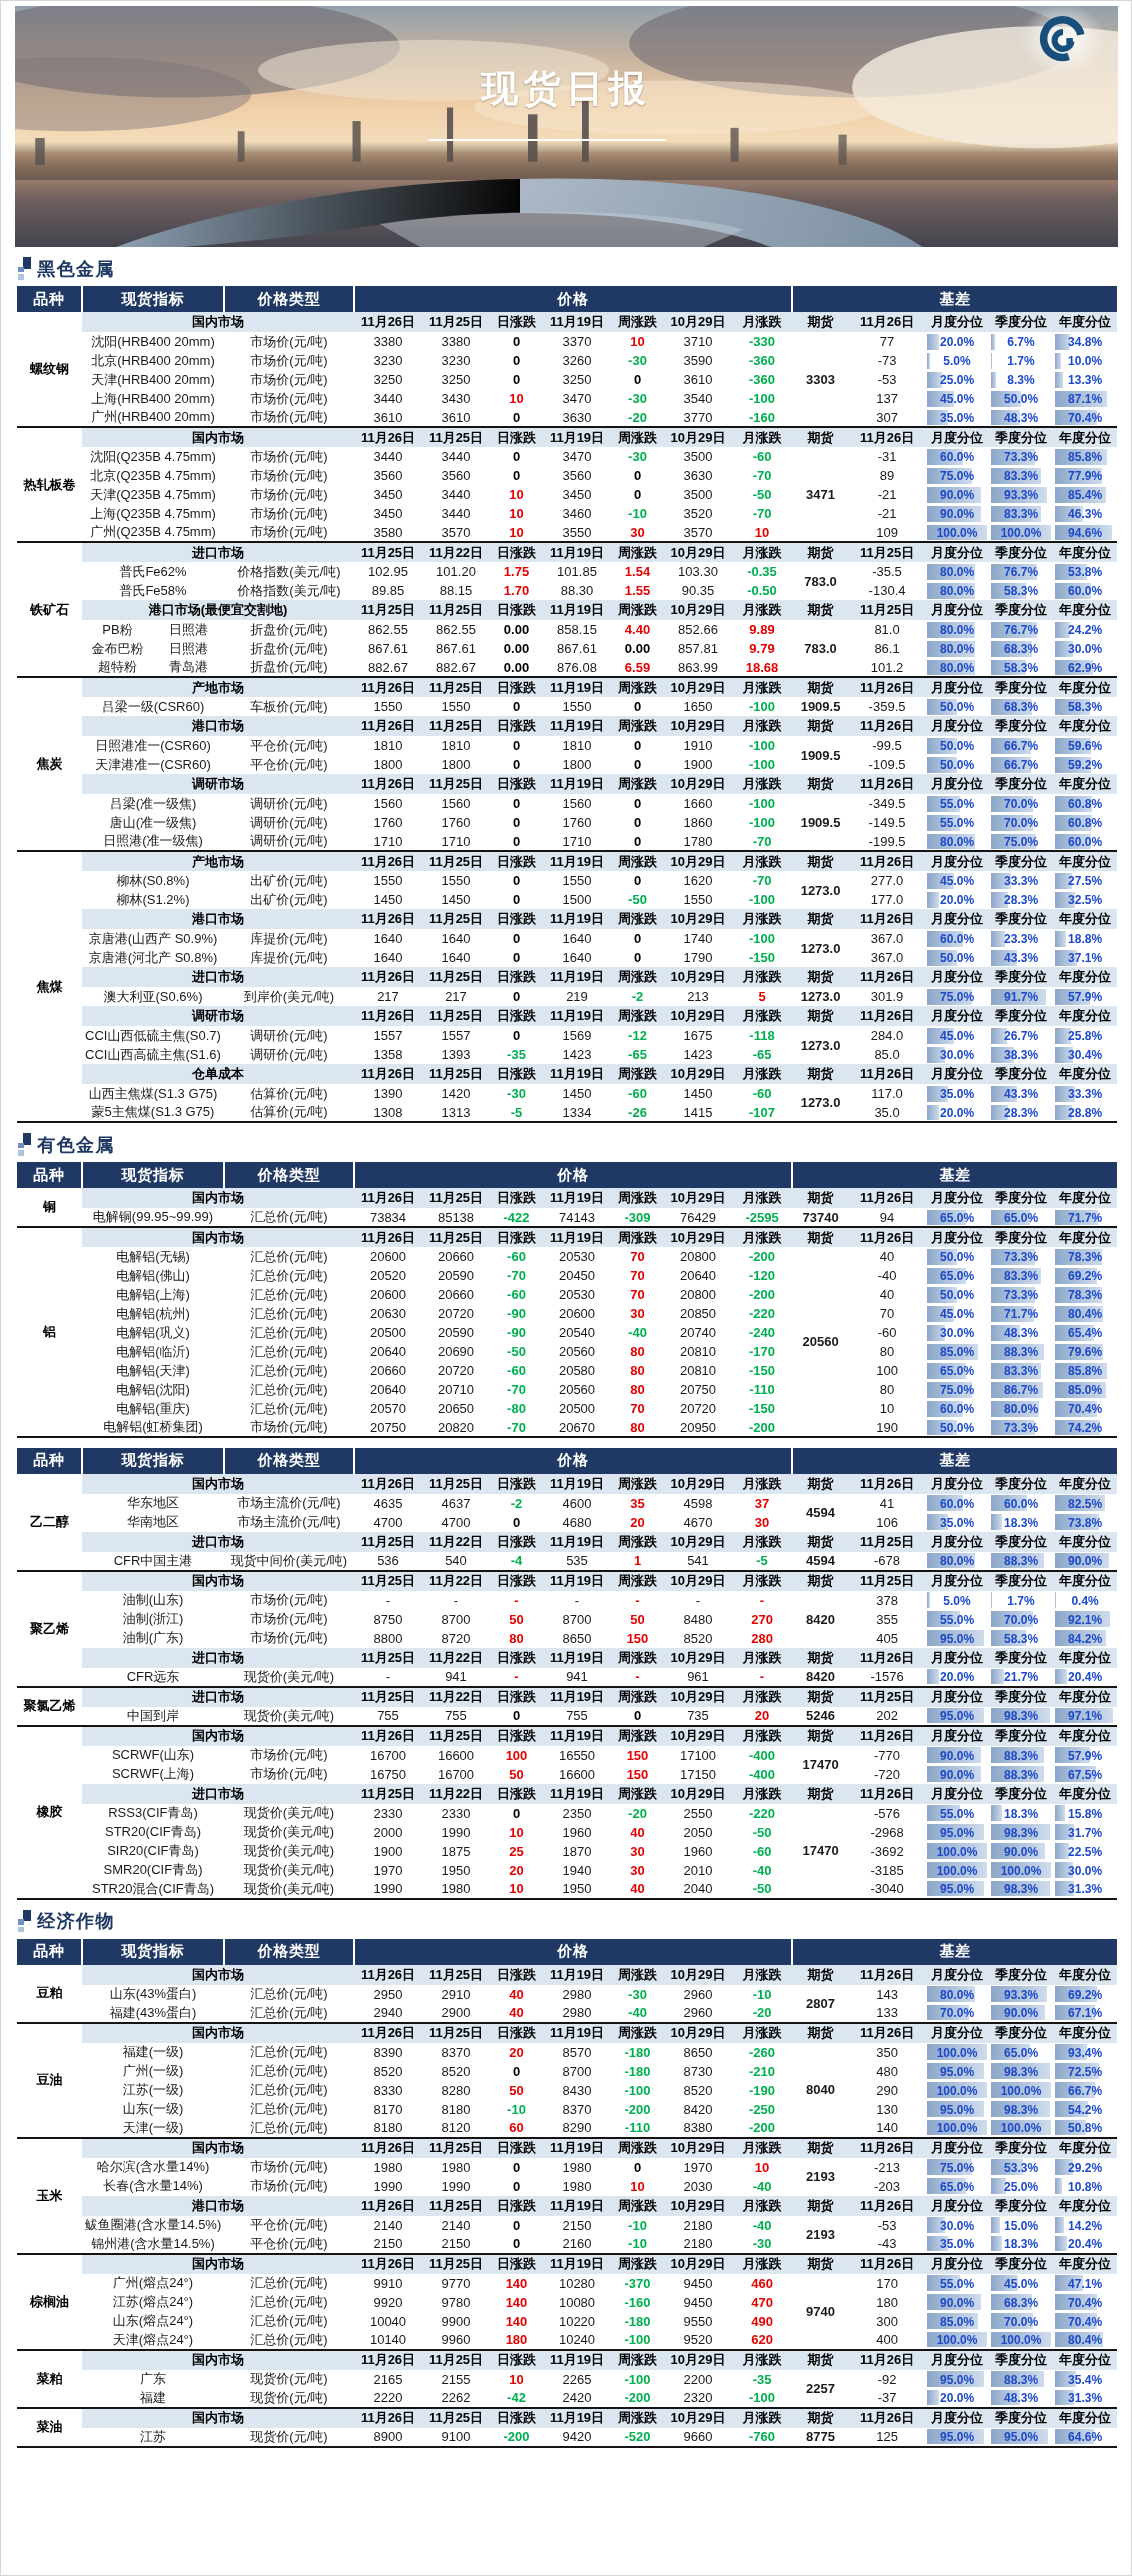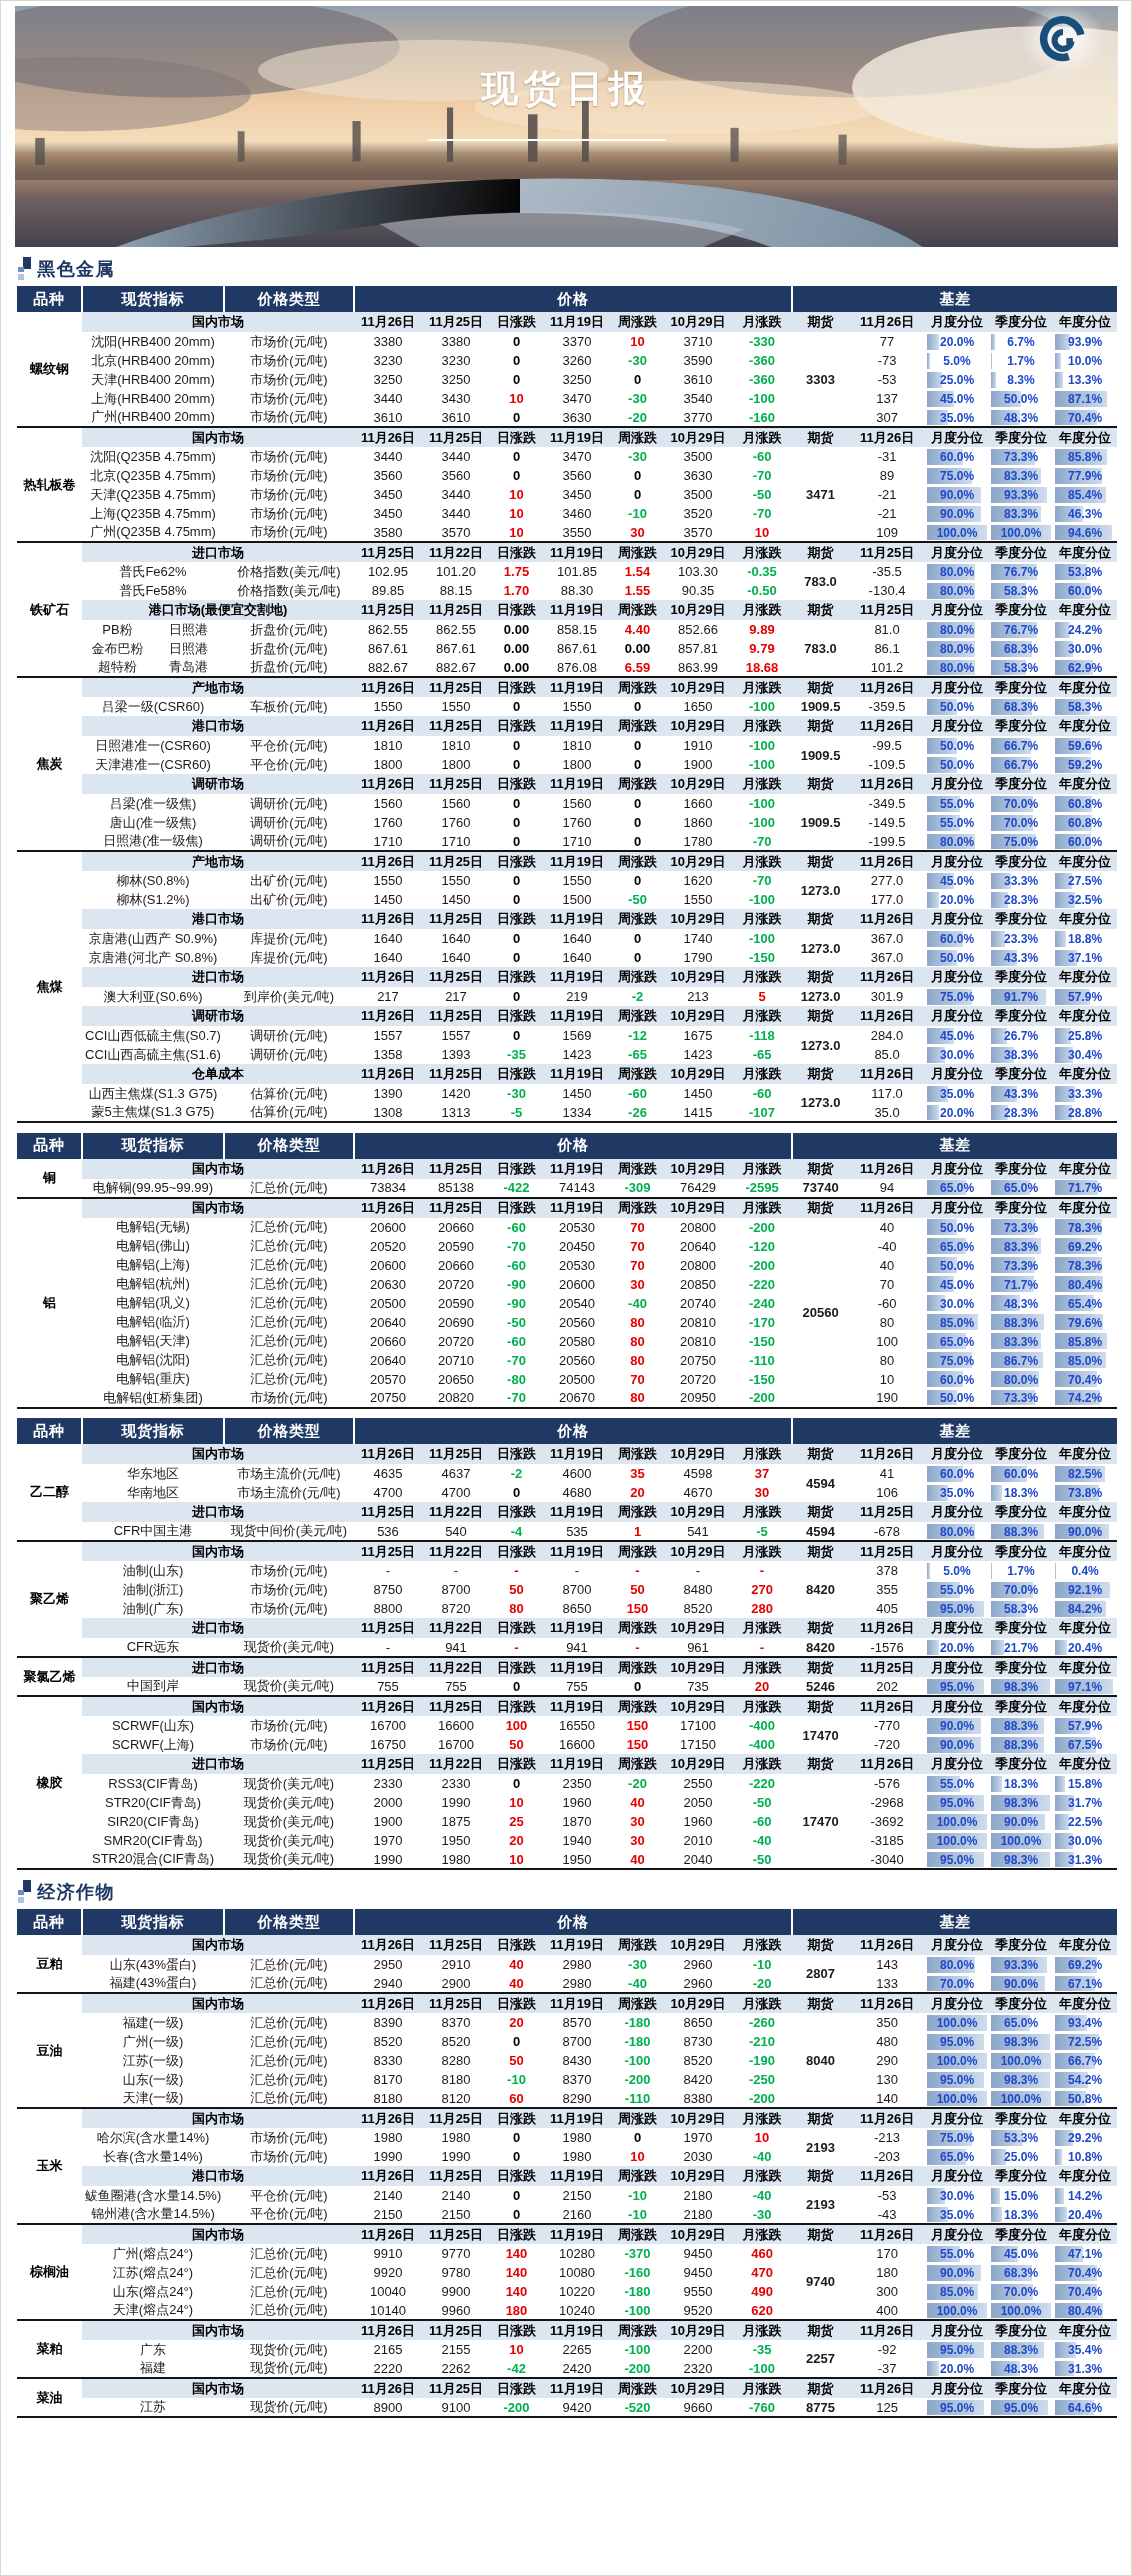--- a/index.html
+++ b/index.html
@@ -187,21 +187,21 @@
               <td class="fut" rowspan="5">3303</td>
               <td class="bas">77</td>
               <td class="pct"><span class="track">
                   <span class="bar" style="width:20%"></span>
                 </span><span class="pv">20.0%</span></td>
               <td class="pct"><span class="track">
                   <span class="bar" style="width:6.7%"></span>
                 </span><span class="pv">6.7%</span></td>
               <td class="pct"><span class="track">
                   <span class="bar" style="width:24.6%"></span>
-                </span><span class="pv">93.9%</span></td>
+                </span><span class="pv">34.8%</span></td>
             </tr>
             <tr class="data">
               <td class="ind">北京(HRB400 20mm)</td>
               <td class="typ">市场价(元/吨)</td>
               <td class="val">3230</td>
               <td class="val">3230</td>
               <td class="val chg zero">0</td>
               <td class="val">3260</td>
               <td class="val chg down">-30</td>
               <td class="val">3590</td>
@@ -1005,20 +1005,28 @@
                   <span class="bar" style="width:28.3%"></span>
                 </span><span class="pv">28.3%</span></td>
               <td class="pct"><span class="track">
                   <span class="bar" style="width:28.8%"></span>
                 </span><span class="pv">28.8%</span></td>
             </tr>
           </tbody>
         </table>
       </div>
       <div class="section">
+        <div class="sec-title">
+          <span class="sec-icon">
+            <i class="s1"></i>
+            <i class="s2"></i>
+            <i class="s3"></i>
+          </span>
+          <span class="sec-title-text">有色金属</span>
+        </div>
         <table class="rep">
           <colgroup>
             <col style="width:65px">
             <col style="width:142px">
             <col style="width:130px">
             <col style="width:68px">
             <col style="width:68px">
             <col style="width:53px">
             <col style="width:68px">
             <col style="width:53px">

